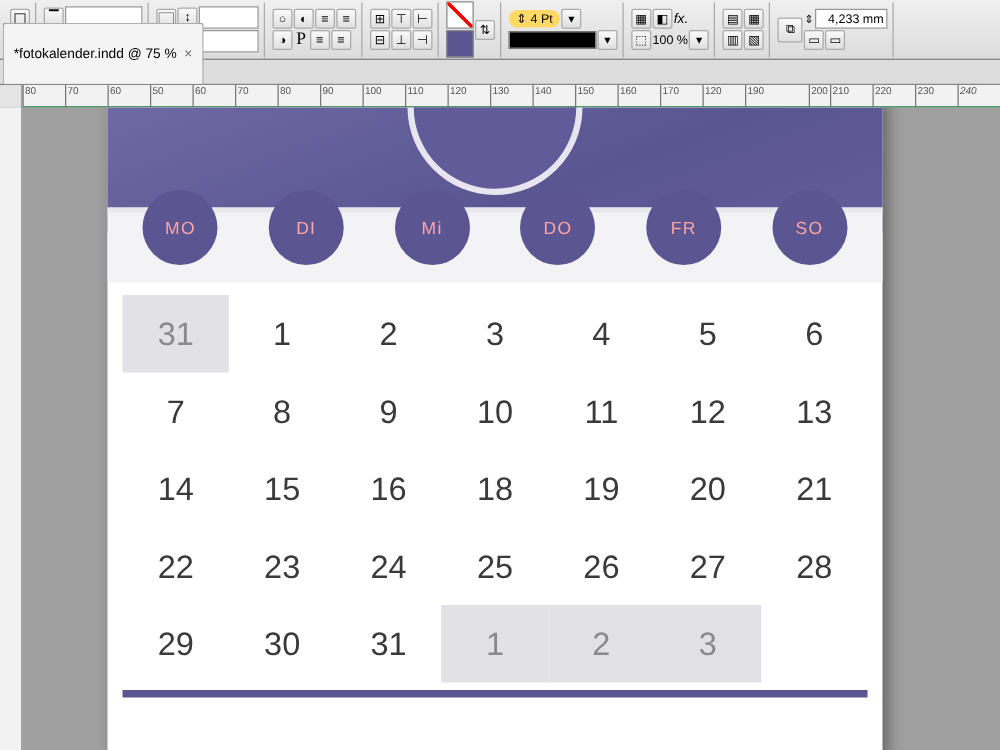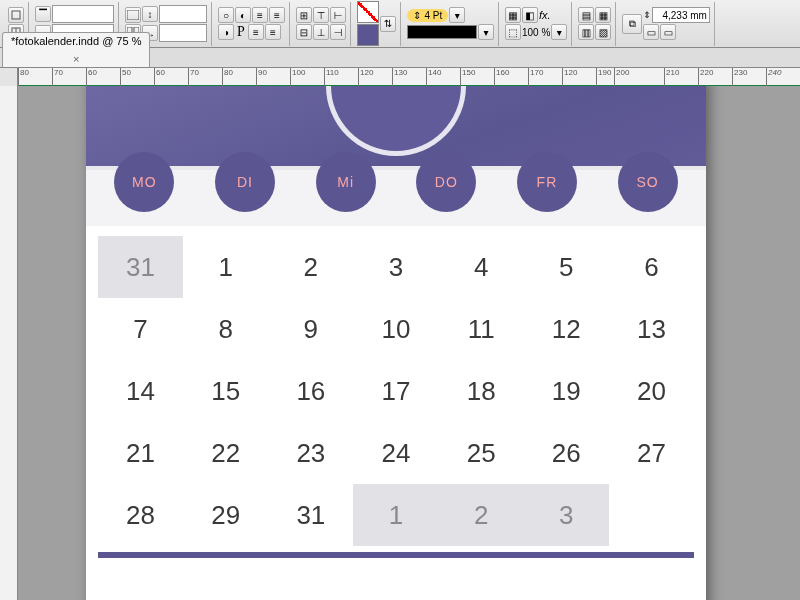--- a/index.html
+++ b/index.html
@@ -18,21 +18,21 @@
   .swatch-no::after { content:''; position:absolute; left:0; top:0; right:0; bottom:0; background: linear-gradient(to top right, transparent 45%, red 45%, red 55%, transparent 55%); }
   .swatch-fill { width: 22px; height: 22px; background: #5b5592; border: 1px solid #888; }
   .stroke-val { background: #ffd966; border-radius: 10px; padding: 1px 6px; font-size: 10px; display: flex; align-items: center; }
   .black-bar { width: 70px; height: 14px; background: #000; border: 1px solid #888; }
   .pct { font-size: 10px; }
   .dim-input { width: 58px; height: 16px; font-size: 10px; border: 1px solid #999; background: #fff; text-align: right; padding-right: 2px; }
   svg { display: block; }
   
   
   .tabbar { background: #ddd; height: 20px; display: flex; align-items: flex-end; border-bottom: 1px solid #888; }
-  .tab { background: #f4f4f4; border: 1px solid #999; border-bottom: none; padding: 2px 8px; font-size: 11px; display: flex; align-items: center; gap: 6px; border-radius: 3px 3px 0 0; margin-left: 2px; flex-direction: column; }
+  .tab { background: #f4f4f4; border: 1px solid #999; border-bottom: none; padding: 18px 8px; font-size: 11px; display: flex; align-items: center; gap: 6px; border-radius: 3px 3px 0 0; margin-left: 2px; }
   .tab-close { cursor: pointer; font-size: 11px; color: #666; }
   
   
   .ruler-h { background: #f2f2f2; height: 18px; position: relative; border-bottom: 1px solid #15803d; font-size: 8px; color: #555; }
   .ruler-h .corner { width: 18px; height: 18px; background: #e4e4e4; border-right: 1px solid #888; position: absolute; left:0; top:0; }
   .tick { position: absolute; top: 0; height: 18px; border-left: 1px solid #777; padding-left: 1px; line-height: 9px; }
   .ruler-v { background: #f2f2f2; width: 18px; position: absolute; left:0; top: 86px; bottom: 0; border-right: 1px solid #888; }
   
   
   .canvas { position: absolute; left: 18px; top: 86px; right: 0; bottom: 0; background: #a0a0a0; overflow: hidden; }
@@ -218,21 +218,21 @@
       <div class="tick" style="left: 290px;">100</div>
       <div class="tick" style="left: 324px;">110</div>
       <div class="tick" style="left: 358px;">120</div>
       <div class="tick" style="left: 392px;">130</div>
       <div class="tick" style="left: 426px;">140</div>
       <div class="tick" style="left: 460px;">150</div>
       <div class="tick" style="left: 494px;">160</div>
       <div class="tick" style="left: 528px;">170</div>
       <div class="tick" style="left: 562px;">120</div>
       <div class="tick" style="left: 596px;">190</div>
-      <div class="tick" style="left: 614px;">200</div>
+      <div class="tick" style="left: 647px;">200</div>
       <div class="tick" style="left: 664px;">210</div>
       <div class="tick" style="left: 698px;">220</div>
       <div class="tick" style="left: 732px;">230</div>
       <div class="tick" style="left: 766px; font-style: italic;">240</div>
     </div>
 </div>
 <div class="ruler-v"></div>
 
 <div class="canvas">
   <div class="page">
@@ -256,33 +256,33 @@
         <div class="cell">7</div>
         <div class="cell">8</div>
         <div class="cell">9</div>
         <div class="cell">10</div>
         <div class="cell">11</div>
         <div class="cell">12</div>
         <div class="cell">13</div>
         <div class="cell">14</div>
         <div class="cell">15</div>
         <div class="cell">16</div>
-        <div class="cell">17</div>
         <div class="cell">18</div>
         <div class="cell">19</div>
         <div class="cell">20</div>
         <div class="cell">21</div>
         <div class="cell">22</div>
         <div class="cell">23</div>
         <div class="cell">24</div>
         <div class="cell">25</div>
         <div class="cell">26</div>
         <div class="cell">27</div>
         <div class="cell">28</div>
         <div class="cell">29</div>
+        <div class="cell">30</div>
         <div class="cell">31</div>
         <div class="cell other">1</div>
         <div class="cell other">2</div>
         <div class="cell other">3</div>
       </div>
     <div class="cal-footer"></div>
   </div>
 </div>
 
 </body></html>

